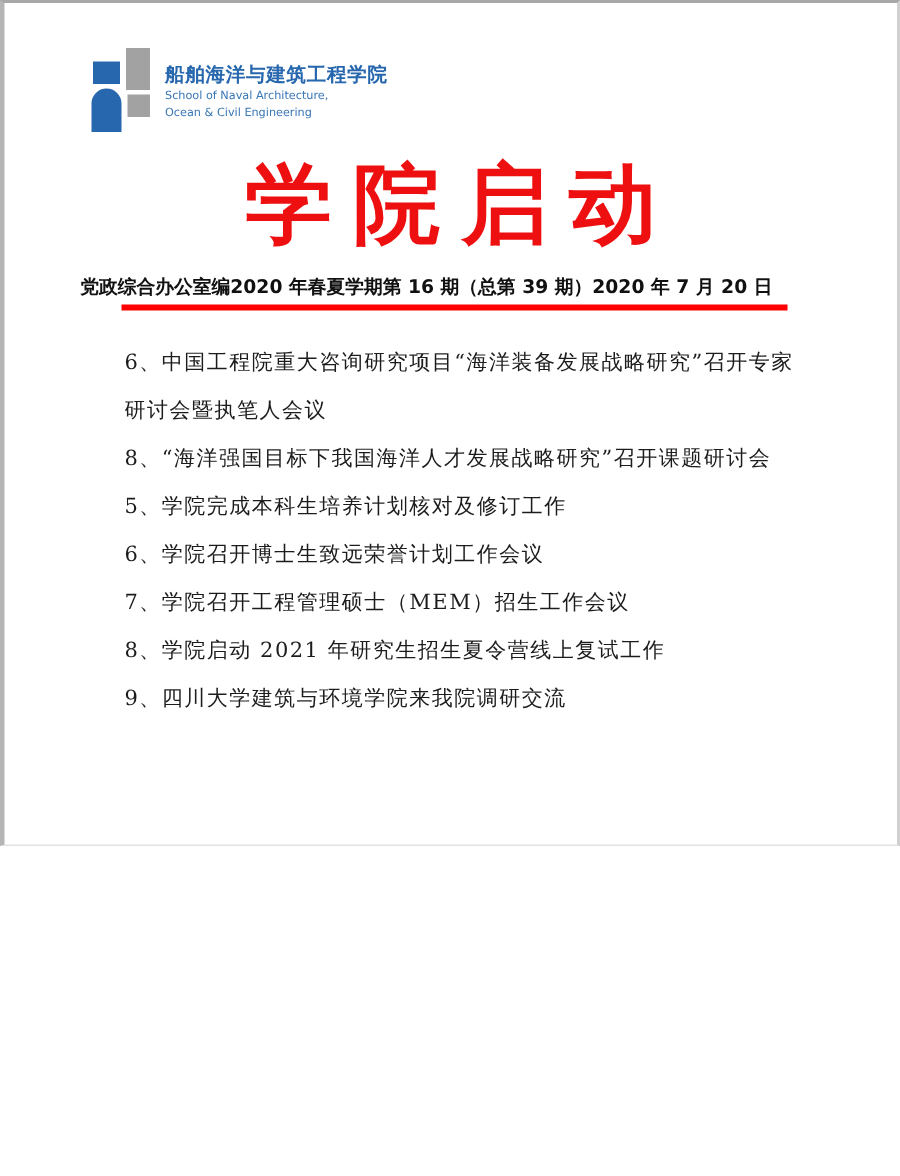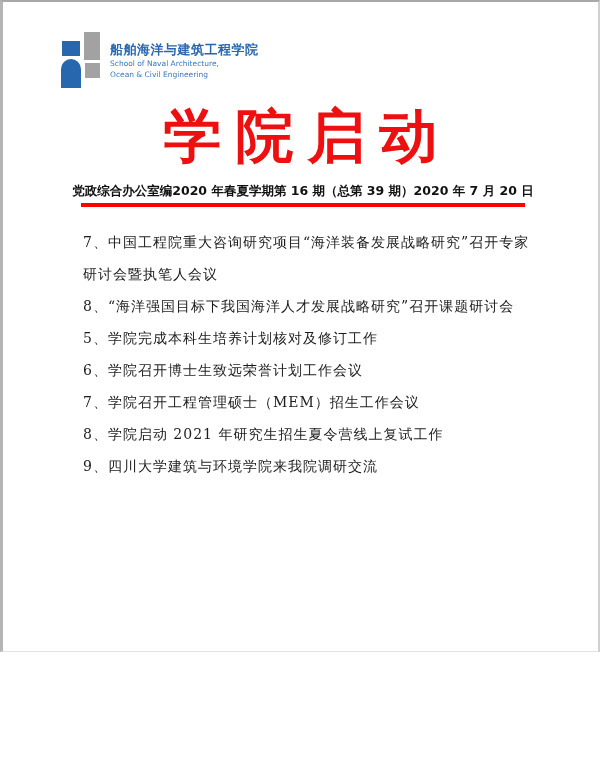--- a/index.html
+++ b/index.html
@@ -4,21 +4,21 @@
 <style>
   * { margin: 0; padding: 0; box-sizing: border-box; }
   html, body { background: #ffffff; }
   body {
     font-family: "DejaVu Sans", "Liberation Sans", sans-serif;
     width: 600px;
   }
   .page {
     position: relative;
     width: 600px;
-    height: 652px;
+    height: 564px;
     background: #ffffff;
     border-top: 2px solid #a8a8a8;
     border-left: 3px solid #b5b5b5;
     border-right: 2px solid #d0d0d0;
     border-bottom: 1px solid #e2e2e2;
     overflow: hidden;
   }
 
   
   .logo {
@@ -91,21 +91,21 @@
     white-space: nowrap;
   }
 
   
   .masthead {
     position: absolute;
     top: 181px;
     left: 78px;
     width: 444px;
     display: flex;
-    justify-content: center;
+    justify-content: flex-end;
     align-items: baseline;
     padding: 0 10px;
     font-size: 12.5px;
     font-weight: 600;
     color: #111111;
     white-space: nowrap;
   }
 
   
   .rule {
@@ -157,21 +157,21 @@
 
   <div class="masthead">
     <span>党政综合办公室编</span>
     <span>2020 年春夏学期第 16 期（总第 39 期）</span>
     <span>2020 年 7 月 20 日</span>
   </div>
 
   <div class="rule"></div>
 
   <ol class="items">
-    <li>7、中国工程院重大咨询研究项目“海洋装备发展战略研究”召开专家研讨会暨执笔人会议</li>
+    <li>6、中国工程院重大咨询研究项目“海洋装备发展战略研究”召开专家研讨会暨执笔人会议</li>
     <li>8、“海洋强国目标下我国海洋人才发展战略研究”召开课题研讨会</li>
     <li>5、学院完成本科生培养计划核对及修订工作</li>
     <li>6、学院召开博士生致远荣誉计划工作会议</li>
     <li>7、学院召开工程管理硕士（MEM）招生工作会议</li>
     <li>8、学院启动 2021 年研究生招生夏令营线上复试工作</li>
     <li>9、四川大学建筑与环境学院来我院调研交流</li>
   </ol>
 
 </div>
 

